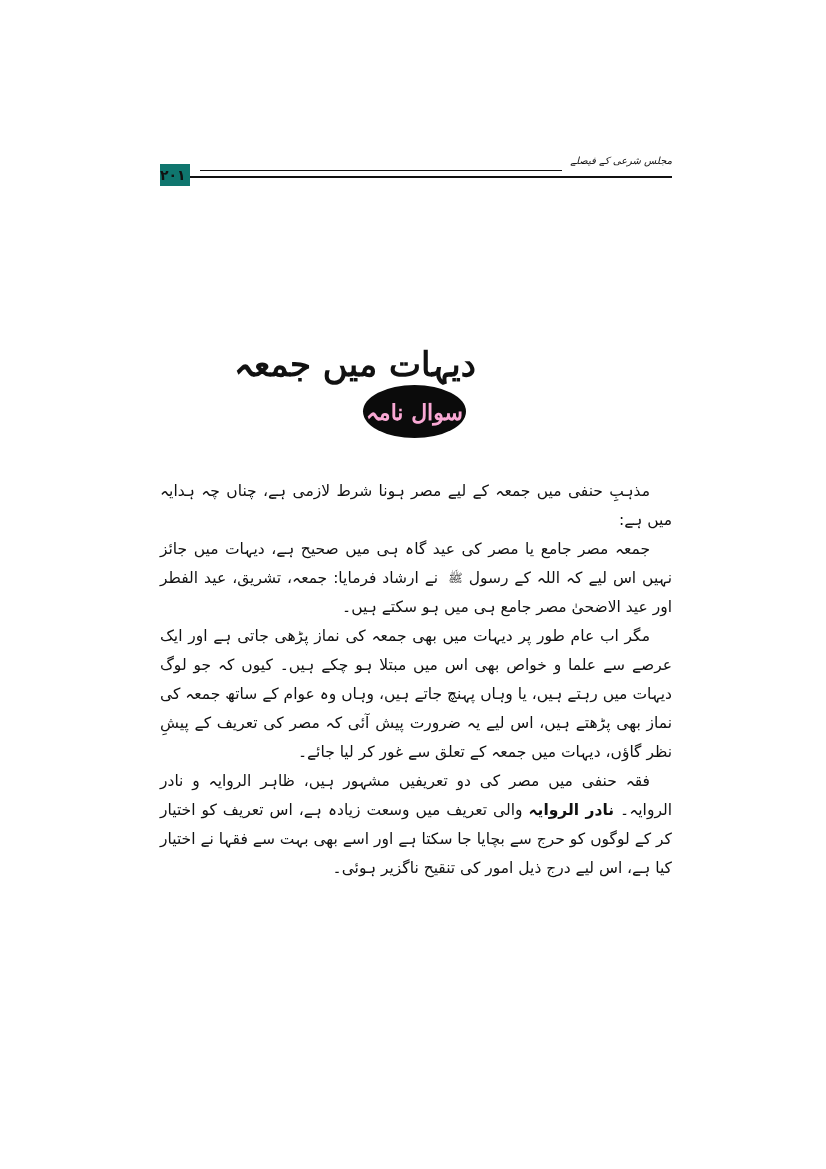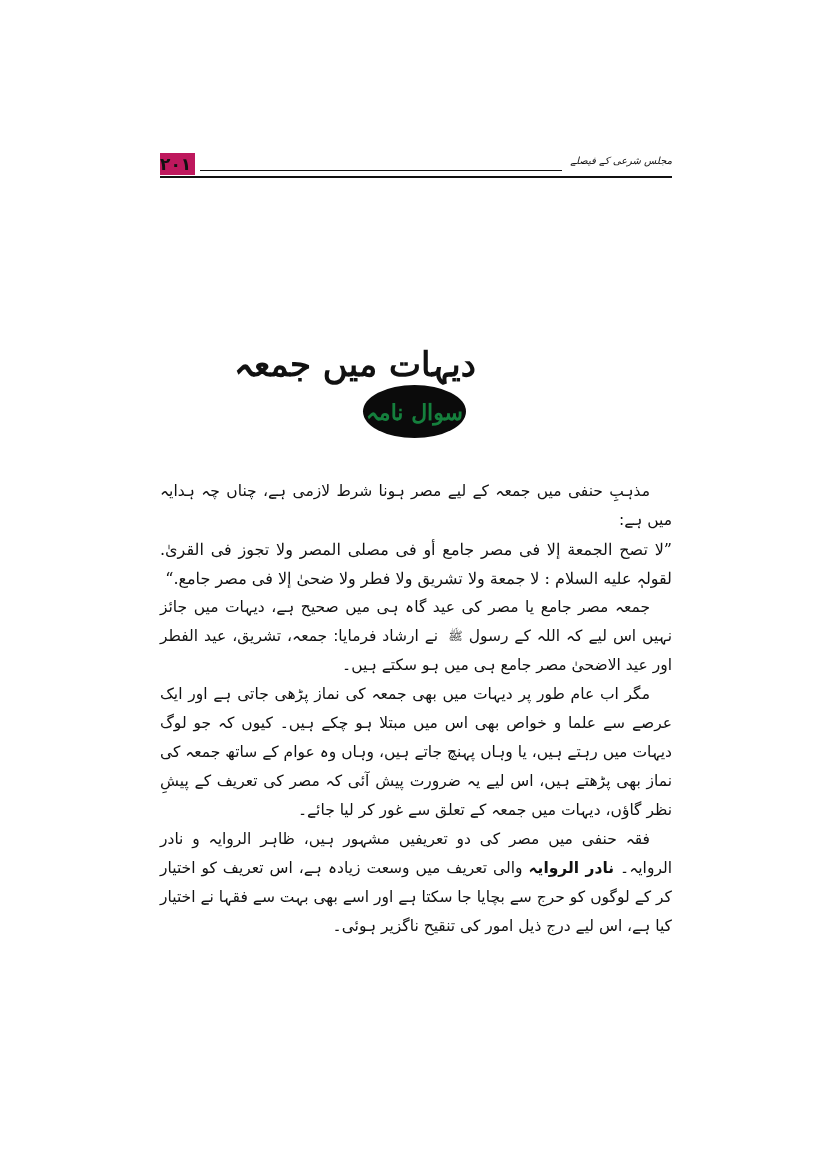--- a/index.html
+++ b/index.html
@@ -30,26 +30,26 @@
       font-size: 10px;
       line-height: 26px;
       font-style: italic;
       white-space: nowrap;
       background: #fff;
       padding-left: 4px;
     }
     .page-number {
       position: absolute;
       left: 0;
-      top: 5px;
-      font-size: 17px;
+      top: 16px;
+      font-size: 14px;
       font-weight: bold;
       line-height: 22px;
       direction: rtl;
-      background: #be185d;
+      background: #0f766e;
       padding-right: 4px;
     }
     .header-thin-rule {
       position: absolute;
       left: 40px;
       right: 110px;
       top: 22px;
       height: 0;
       border-top: 1px solid #111;
     }
@@ -81,21 +81,21 @@
       top: 385px;
       width: 103px;
       height: 53px;
       border-radius: 50%;
       background: #0b0b0b;
       display: flex;
       align-items: center;
       justify-content: center;
     }
     .badge-label {
-      color: #15803d;
+      color: #f9a8d4;
       direction: rtl;
       font-size: 22px;
       font-weight: bold;
       line-height: 30px;
       font-family: "DejaVu Serif", serif;
       white-space: nowrap;
     }
 
     .body-text {
       position: absolute;
@@ -150,21 +150,20 @@
 </div>
 
 <h1 class="chapter-title">دیہات میں جمعہ</h1>
 
 <div class="badge">
   <span class="badge-label">سوال نامہ</span>
 </div>
 
 <div class="body-text">
   <p class="para">مذہبِ حنفی میں جمعہ کے لیے مصر ہونا شرط لازمی ہے، چناں چہ ہدایہ میں ہے:</p>
-  <p class="quote">”لا تصح الجمعة إلا فی مصر جامع أو فی مصلی المصر ولا تجوز فی القریٰ. لقولہٖ علیه السلام : لا جمعة ولا تشریق ولا فطر ولا ضحیٰ إلا فی مصر جامع.“</p>
   <p class="para">
     <span>جمعہ مصر جامع یا مصر کی عید گاہ ہی میں صحیح ہے، دیہات میں جائز نہیں اس لیے کہ اللہ کے رسول</span>
     <span class="salutation">ﷺ</span>
     <span>نے ارشاد فرمایا: جمعہ، تشریق، عید الفطر اور عید الاضحیٰ مصر جامع ہی میں ہو سکتے ہیں۔</span>
   </p>
   <p class="para">مگر اب عام طور پر دیہات میں بھی جمعہ کی نماز پڑھی جاتی ہے اور ایک عرصے سے علما و خواص بھی اس میں مبتلا ہو چکے ہیں۔ کیوں کہ جو لوگ دیہات میں رہتے ہیں، یا وہاں پہنچ جاتے ہیں، وہاں وہ عوام کے ساتھ جمعہ کی نماز بھی پڑھتے ہیں، اس لیے یہ ضرورت پیش آئی کہ مصر کی تعریف کے پیشِ نظر گاؤں، دیہات میں جمعہ کے تعلق سے غور کر لیا جائے۔</p>
   <p class="para">
     <span>فقہ حنفی میں مصر کی دو تعریفیں مشہور ہیں، ظاہر الروایہ و نادر الروایہ۔</span>
     <span class="bold-term">نادر الروایہ</span>
     <span>والی تعریف میں وسعت زیادہ ہے، اس تعریف کو اختیار کر کے لوگوں کو حرج سے بچایا جا سکتا ہے اور اسے بھی بہت سے فقہا نے اختیار کیا ہے، اس لیے درج ذیل امور کی تنقیح ناگزیر ہوئی۔</span>

